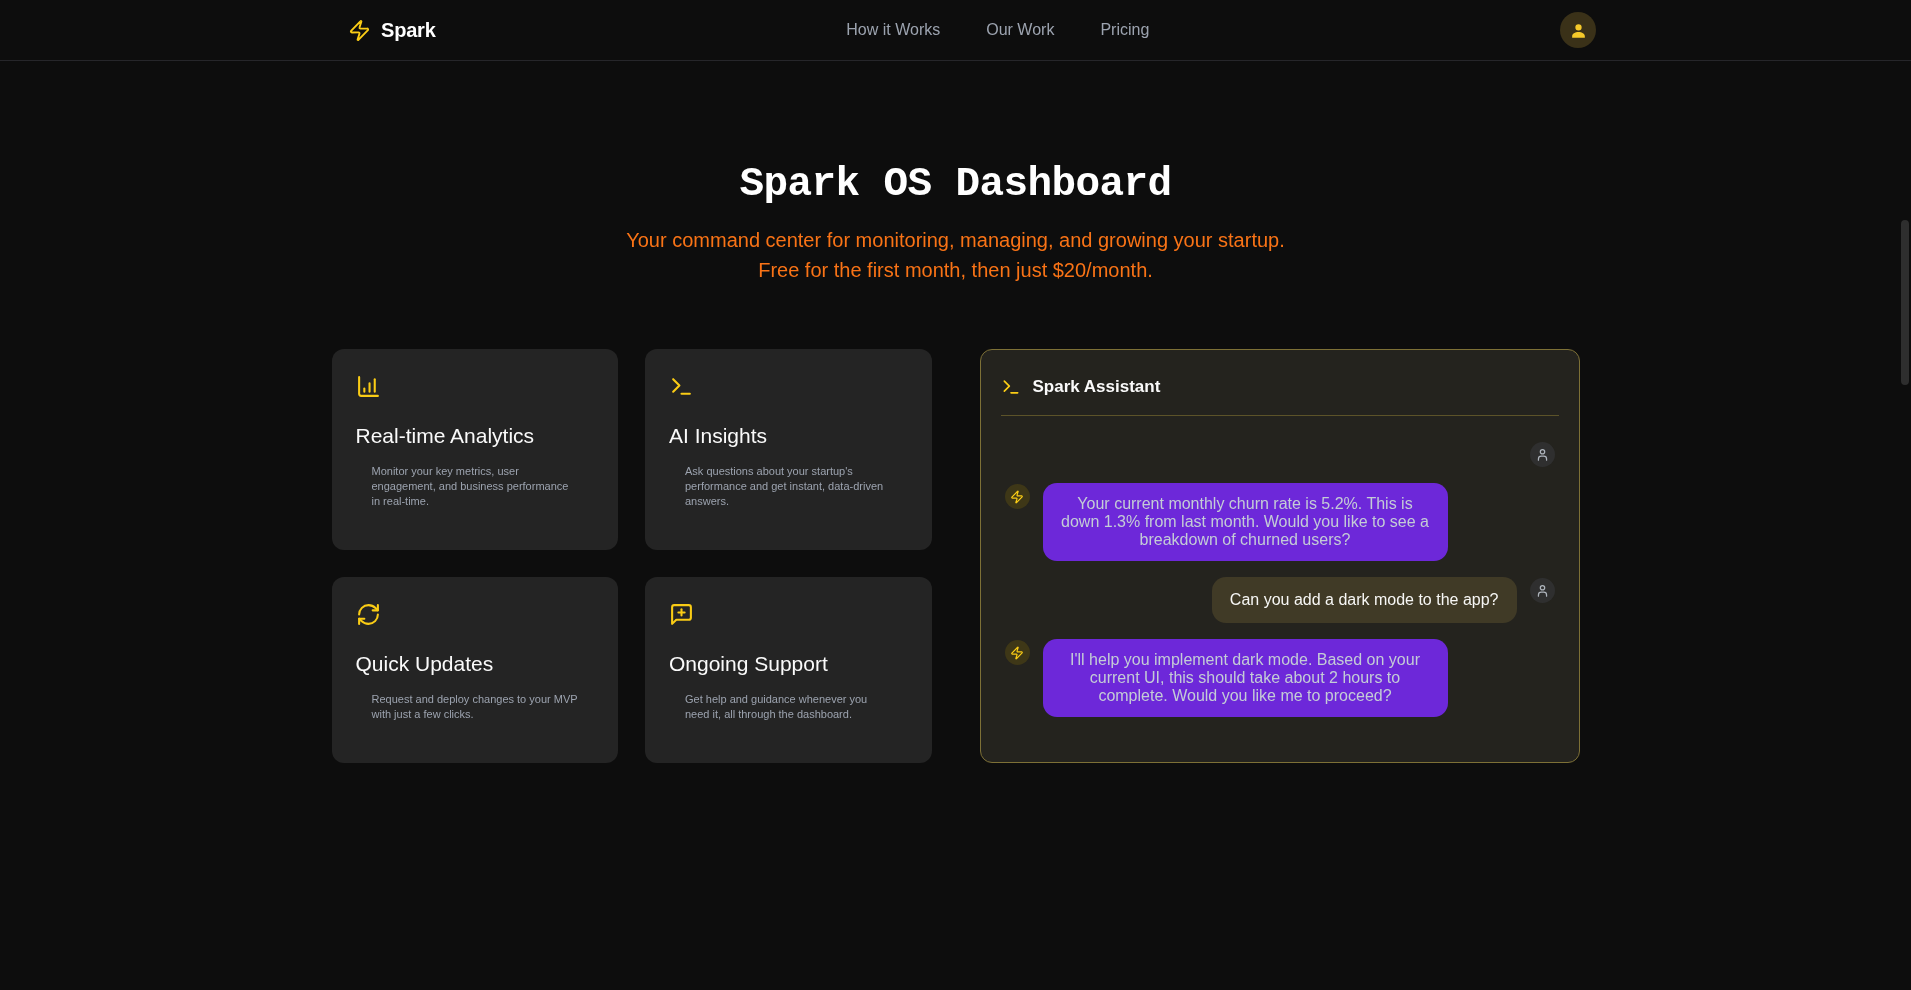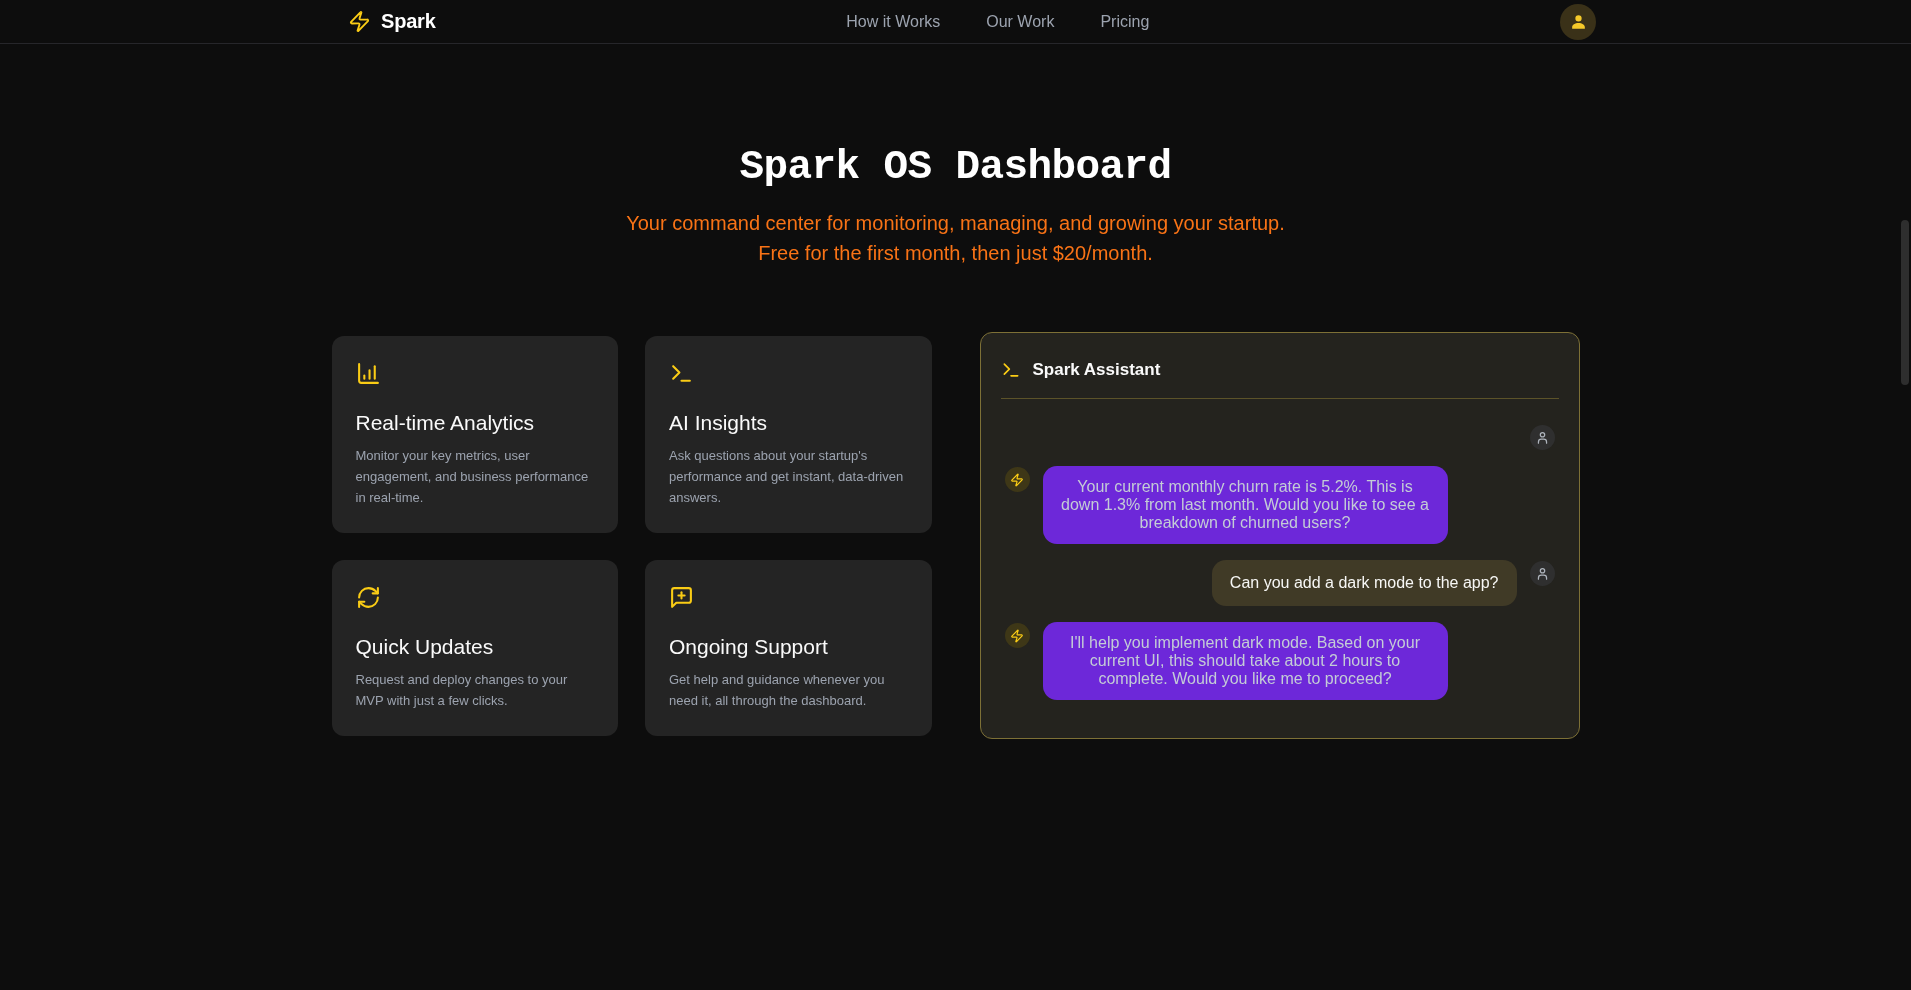--- a/index.html
+++ b/index.html
@@ -6,21 +6,21 @@
   html,body { margin:0; padding:0; }
   body {
     width:1911px; height:990px;
     background:#0d0d0d;
     font-family:"Liberation Sans", sans-serif;
     overflow:hidden;
     position:relative;
   }
 
   
-  header { height:44px; border-bottom:1px solid #26262a; background:#0d0d0d;padding-left:33px; }
+  header { height:61px; border-bottom:1px solid #26262a; background:#0d0d0d;padding-left:33px; }
   .header-inner {
     max-width:1280px; height:100%; margin:0 auto; padding:0 16px;
     display:flex; align-items:center;
   }
   .brand { display:flex; align-items:center; gap:10px; cursor:pointer; }
   .brand svg { width:23px; height:23px; stroke:#facc15; fill:none; stroke-width:2; stroke-linecap:round; stroke-linejoin:round; }
   .brand-name { color:#ffffff; font-size:20px; font-weight:700; letter-spacing:-0.2px; }
   nav { margin:0 auto; display:flex; gap:46px; }
   nav a { color:#9ca3af; font-size:16px; text-decoration:none; cursor:pointer; }
   .avatar-btn {
@@ -39,21 +39,21 @@
   .content {
     max-width:1248px; margin:64px auto 0; padding:0;
     display:grid; grid-template-columns:1fr 1fr; gap:48px; align-items:stretch;
   }
 
   
   .features { align-self:center; display:grid; grid-template-columns:1fr 1fr; gap:27px; }
   .card { background:#242424; border-radius:12px; padding:25px 24px; }
   .card .f-icon svg { width:25px; height:25px; stroke:#facc15; fill:none; stroke-width:2; stroke-linecap:round; stroke-linejoin:round; }
   .card h3 { margin:21px 0 10px; color:#fafafa; font-size:21px; font-weight:400; }
-  .card p { margin:0; color:#9ca3af; font-size:13px; line-height:21px; }
+  .card p { margin:16px; color:#9ca3af; font-size:11px; line-height:15px; }
 
   
   .chat-panel { background:#24231e; border:1px solid #7d7036; border-radius:12px; overflow:hidden; }
   .chat-header { display:flex; align-items:center; gap:12px; padding:27px 20px 18px; }
   .chat-header svg { width:20px; height:20px; stroke:#facc15; fill:none; stroke-width:2; stroke-linecap:round; stroke-linejoin:round; }
   .chat-title { color:#fafafa; font-size:17px; font-weight:700; }
   .chat-divider { height:1px; background:#5c5329; margin:0 20px; }
   .messages { padding:25px 24px 38px; display:flex; flex-direction:column; gap:16px; }
   .msg { display:flex; gap:13px; align-items:flex-start; }
   .msg.user { justify-content:flex-end; }

